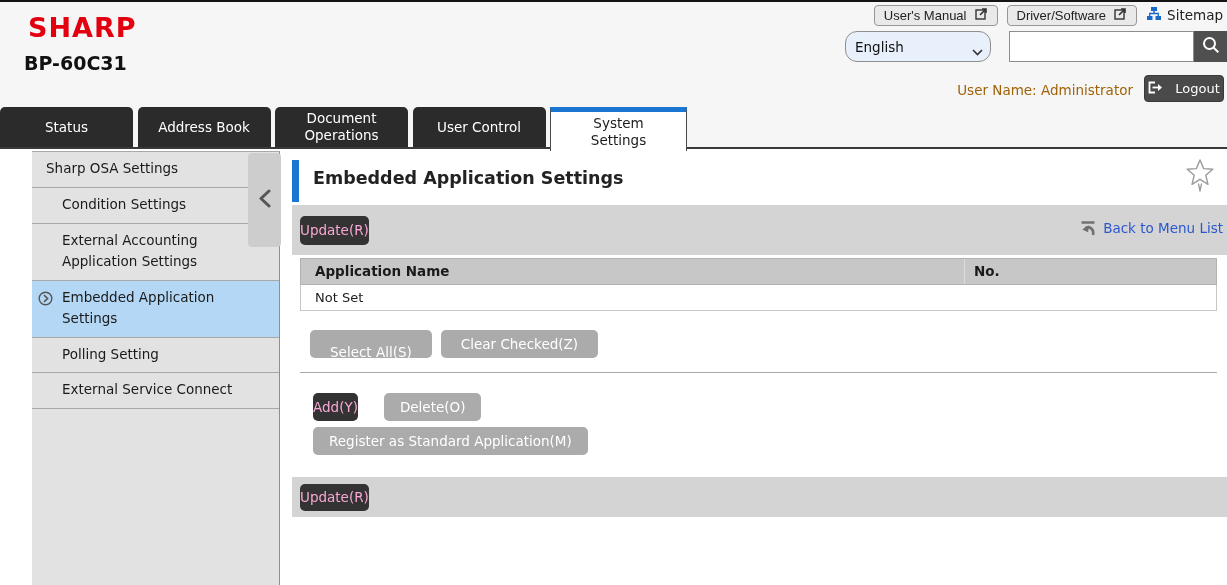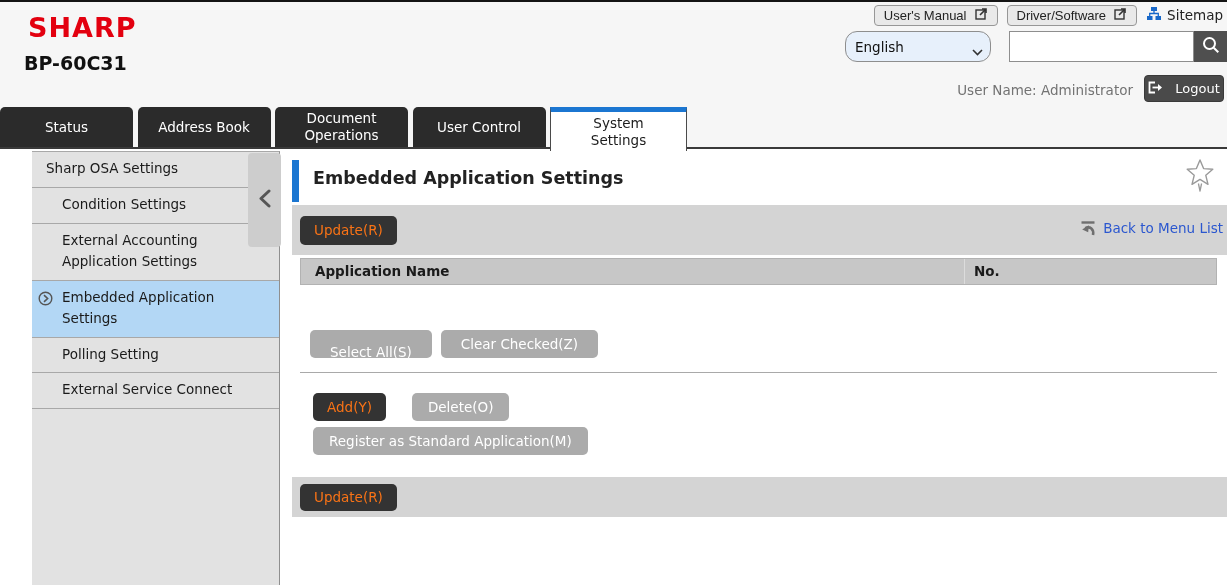--- a/index.html
+++ b/index.html
@@ -23,21 +23,21 @@
   .langwrap select { width:100%; height:100%; background:#e7f0fb; border:1px solid #8e8e8e; border-radius:12px;
           font-size:13.5px; padding:0 24px 0 9px; color:#111; appearance:none; -webkit-appearance:none;
           font-family:inherit; }
   .langwrap .chev { position:absolute; right:8px; top:13px; pointer-events:none; }
 
   .searchin { position:absolute; left:1009px; top:29px; width:185px; height:31px; border:1px solid #8e8e8e;
           background:#fff; padding:0 8px; font-size:13.5px; font-family:inherit; }
   .searchbtn { position:absolute; left:1194px; top:29px; width:33px; height:31px; background:#4f4f4f;
           border:none; display:flex; align-items:center; justify-content:center; cursor:pointer; }
 
-  .username { position:absolute; top:80px; right:94px; font-size:13.5px; color:#737373; }
+  .username { position:absolute; top:80px; right:94px; font-size:13.5px; color:#a16207; }
   .logout { position:absolute; top:73px; right:3px; width:80px; height:27px; background:#4a4a4a; color:#fff;
           border:1px solid #3a3a3a; border-radius:4px; display:flex; align-items:center; justify-content:center;
           gap:12px; font-size:13px; cursor:pointer; font-family:inherit; }
 
   .tabrow { position:absolute; left:0; top:107px; width:1227px; height:42px; background:#f6f6f6;
           border-bottom:2px solid #3a3a3a; display:flex; }
   .tab { width:133px; margin-right:4.5px; background:#2b2b2b; color:#fff; font-size:13.5px; line-height:1.25;
           display:flex; align-items:center; justify-content:center; text-align:center;
           border-radius:5px 5px 0 0; cursor:pointer; }
   .tab.active { width:137px; height:44px; margin-bottom:-2px; background:#fff; color:#1c1c1c;
@@ -56,21 +56,21 @@
   .handle { position:absolute; left:248px; top:153px; width:33px; height:94px; background:#cdcdcd;
           border-radius:4px; display:flex; align-items:center; justify-content:center; cursor:pointer; }
 
   .main { position:absolute; left:292px; top:150px; width:935px; height:435px; background:#fff; }
   .titlebar { position:absolute; left:0; top:10px; width:7px; height:42px; background:#1b76d1; }
   .ptitle { position:absolute; left:21px; top:18px; font-size:17.5px; font-weight:bold; color:#222; }
   .star { position:absolute; left:893px; top:8px; cursor:pointer; }
 
   .bar1 { position:absolute; left:0; top:55px; width:935px; height:50px; background:#d4d4d4;
           display:flex; align-items:center; justify-content:space-between; padding:0 4px 0 8px; }
-  .btn-dark { background:#333; color:#f97316; border:none; border-radius:5px; height:29px; padding:0 14px;
+  .btn-dark { background:#333; color:#f9a8d4; border:none; border-radius:5px; height:29px; padding:0 0;
           font-size:13.5px; font-family:inherit; cursor:pointer; }
   .btn-gray { background:#ababab; color:#fff; border:none; border-radius:5px; height:28px; padding:0 16px;
           font-size:13.5px; font-family:inherit; }
   .backlink { display:flex; gap:6px; font-size:13.5px; color:#2b57cf;
           text-decoration:none; cursor:pointer; }
 
   .table { position:absolute; left:8px; top:108px; width:917px; }
   .thead { display:flex; height:27px; background:#c7c7c7; border:1px solid #b2b2b2;
           font-weight:bold; font-size:13.5px; color:#1a1a1a; }
   .th1 { width:663px; padding:4px 0 0 14px; }
@@ -226,20 +226,24 @@
       </span>
       <span>Back to Menu List</span>
     </a>
   </div>
 
   <div class="table">
     <div class="thead">
       <div class="th1">Application Name</div>
       <div class="th2">No.</div>
     </div>
+    <div class="trow">
+      <div class="td1">Not Set</div>
+      <div class="td2"></div>
+    </div>
   </div>
 
   <div class="btnrow1">
     <button class="btn-gray" style="padding:14px 20px;">Select All(S)</button>
     <button class="btn-gray" style="padding:0 20px;">Clear Checked(Z)</button>
   </div>
 
   <div class="divider"></div>
 
   <div class="btnrow2">

